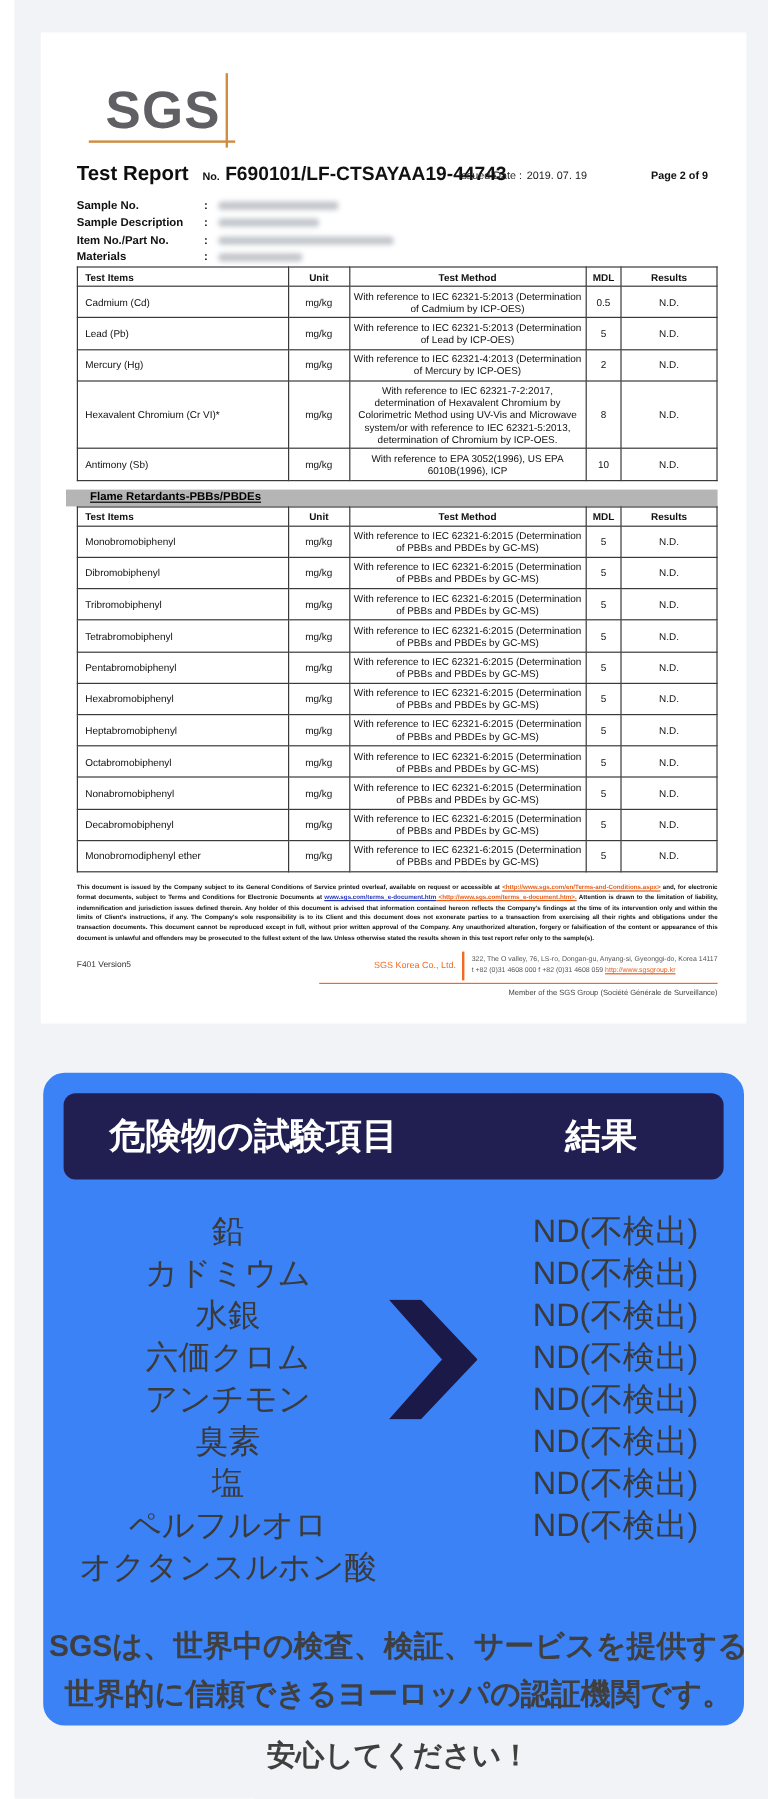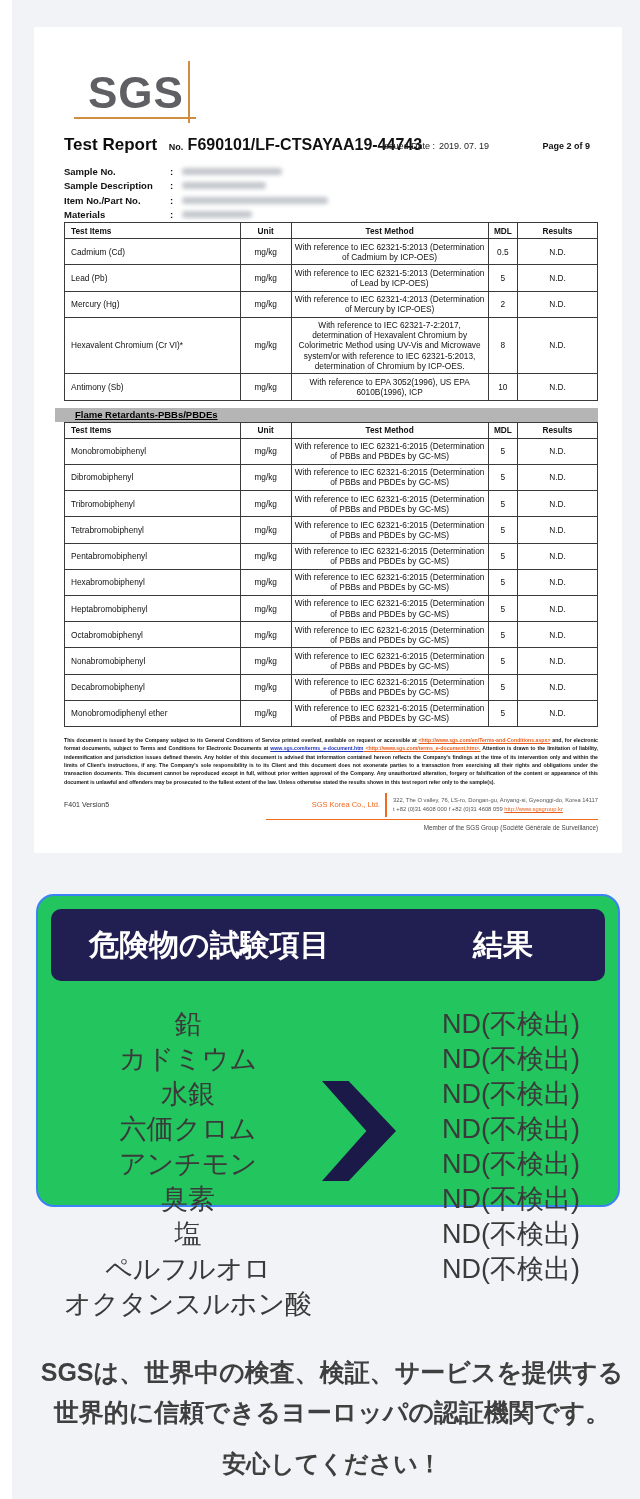--- a/index.html
+++ b/index.html
@@ -51,21 +51,21 @@
   .fblock { width:332px; }
   .frow { display:flex; align-items:center; justify-content:flex-end; }
   .fcompany { color:#f26a21; font-size:7.5px; white-space:nowrap; margin-right:5px; }
   .fdiv { width:2px; height:24px; background:#f26a21; margin-right:6px; flex:none; }
   .faddr { font-size:5.8px; color:#555; line-height:1.55; }
   .flink { color:#e85d1a; text-decoration:underline; }
   .forange { height:1.5px; background:#f26a21; margin-top:2px; }
   .fmember { font-size:6.3px; color:#444; text-align:right; margin-top:4px; }
 
   
-  .card { position:absolute; left:24px; top:894px; width:584px; height:313px; background:#22c55e; border:2px solid #3b82f6; border-radius:18px; }
+  .card { position:absolute; left:24px; top:894px; width:584px; height:544px; background:#3b82f6; border:4px solid #3b82f6; border-radius:18px; }
   .card-header { margin:13px 13px 0 13px; height:72px; background:#211e51; border-radius:10px; display:flex; align-items:center; justify-content:space-between; padding:0 72px 0 38px; color:#ffffff; font-size:30px; font-weight:bold; }
   .card-body { position:relative; margin-top:26px; height:330px; }
   .card-items { position:absolute; left:0; top:0; width:300px; text-align:center; font-size:27px; line-height:35px; color:#3a3a3a; }
   .card-results { position:absolute; left:404px; top:0; font-size:27px; line-height:35px; color:#3a3a3a; }
   .chevron { position:absolute; left:284px; top:74px; width:74px; height:100px; background:#1b1948; clip-path:polygon(0 0, 36% 0, 100% 50%, 36% 100%, 0 100%, 60% 50%); }
 
   .bottom-text { position:absolute; top:1352px; left:0; width:640px; text-align:center; font-size:25px; font-weight:bold; color:#3f3f3f; line-height:40px; }
   .reassure { margin-top:12px; font-size:24px; }
 </style>
 </head>

